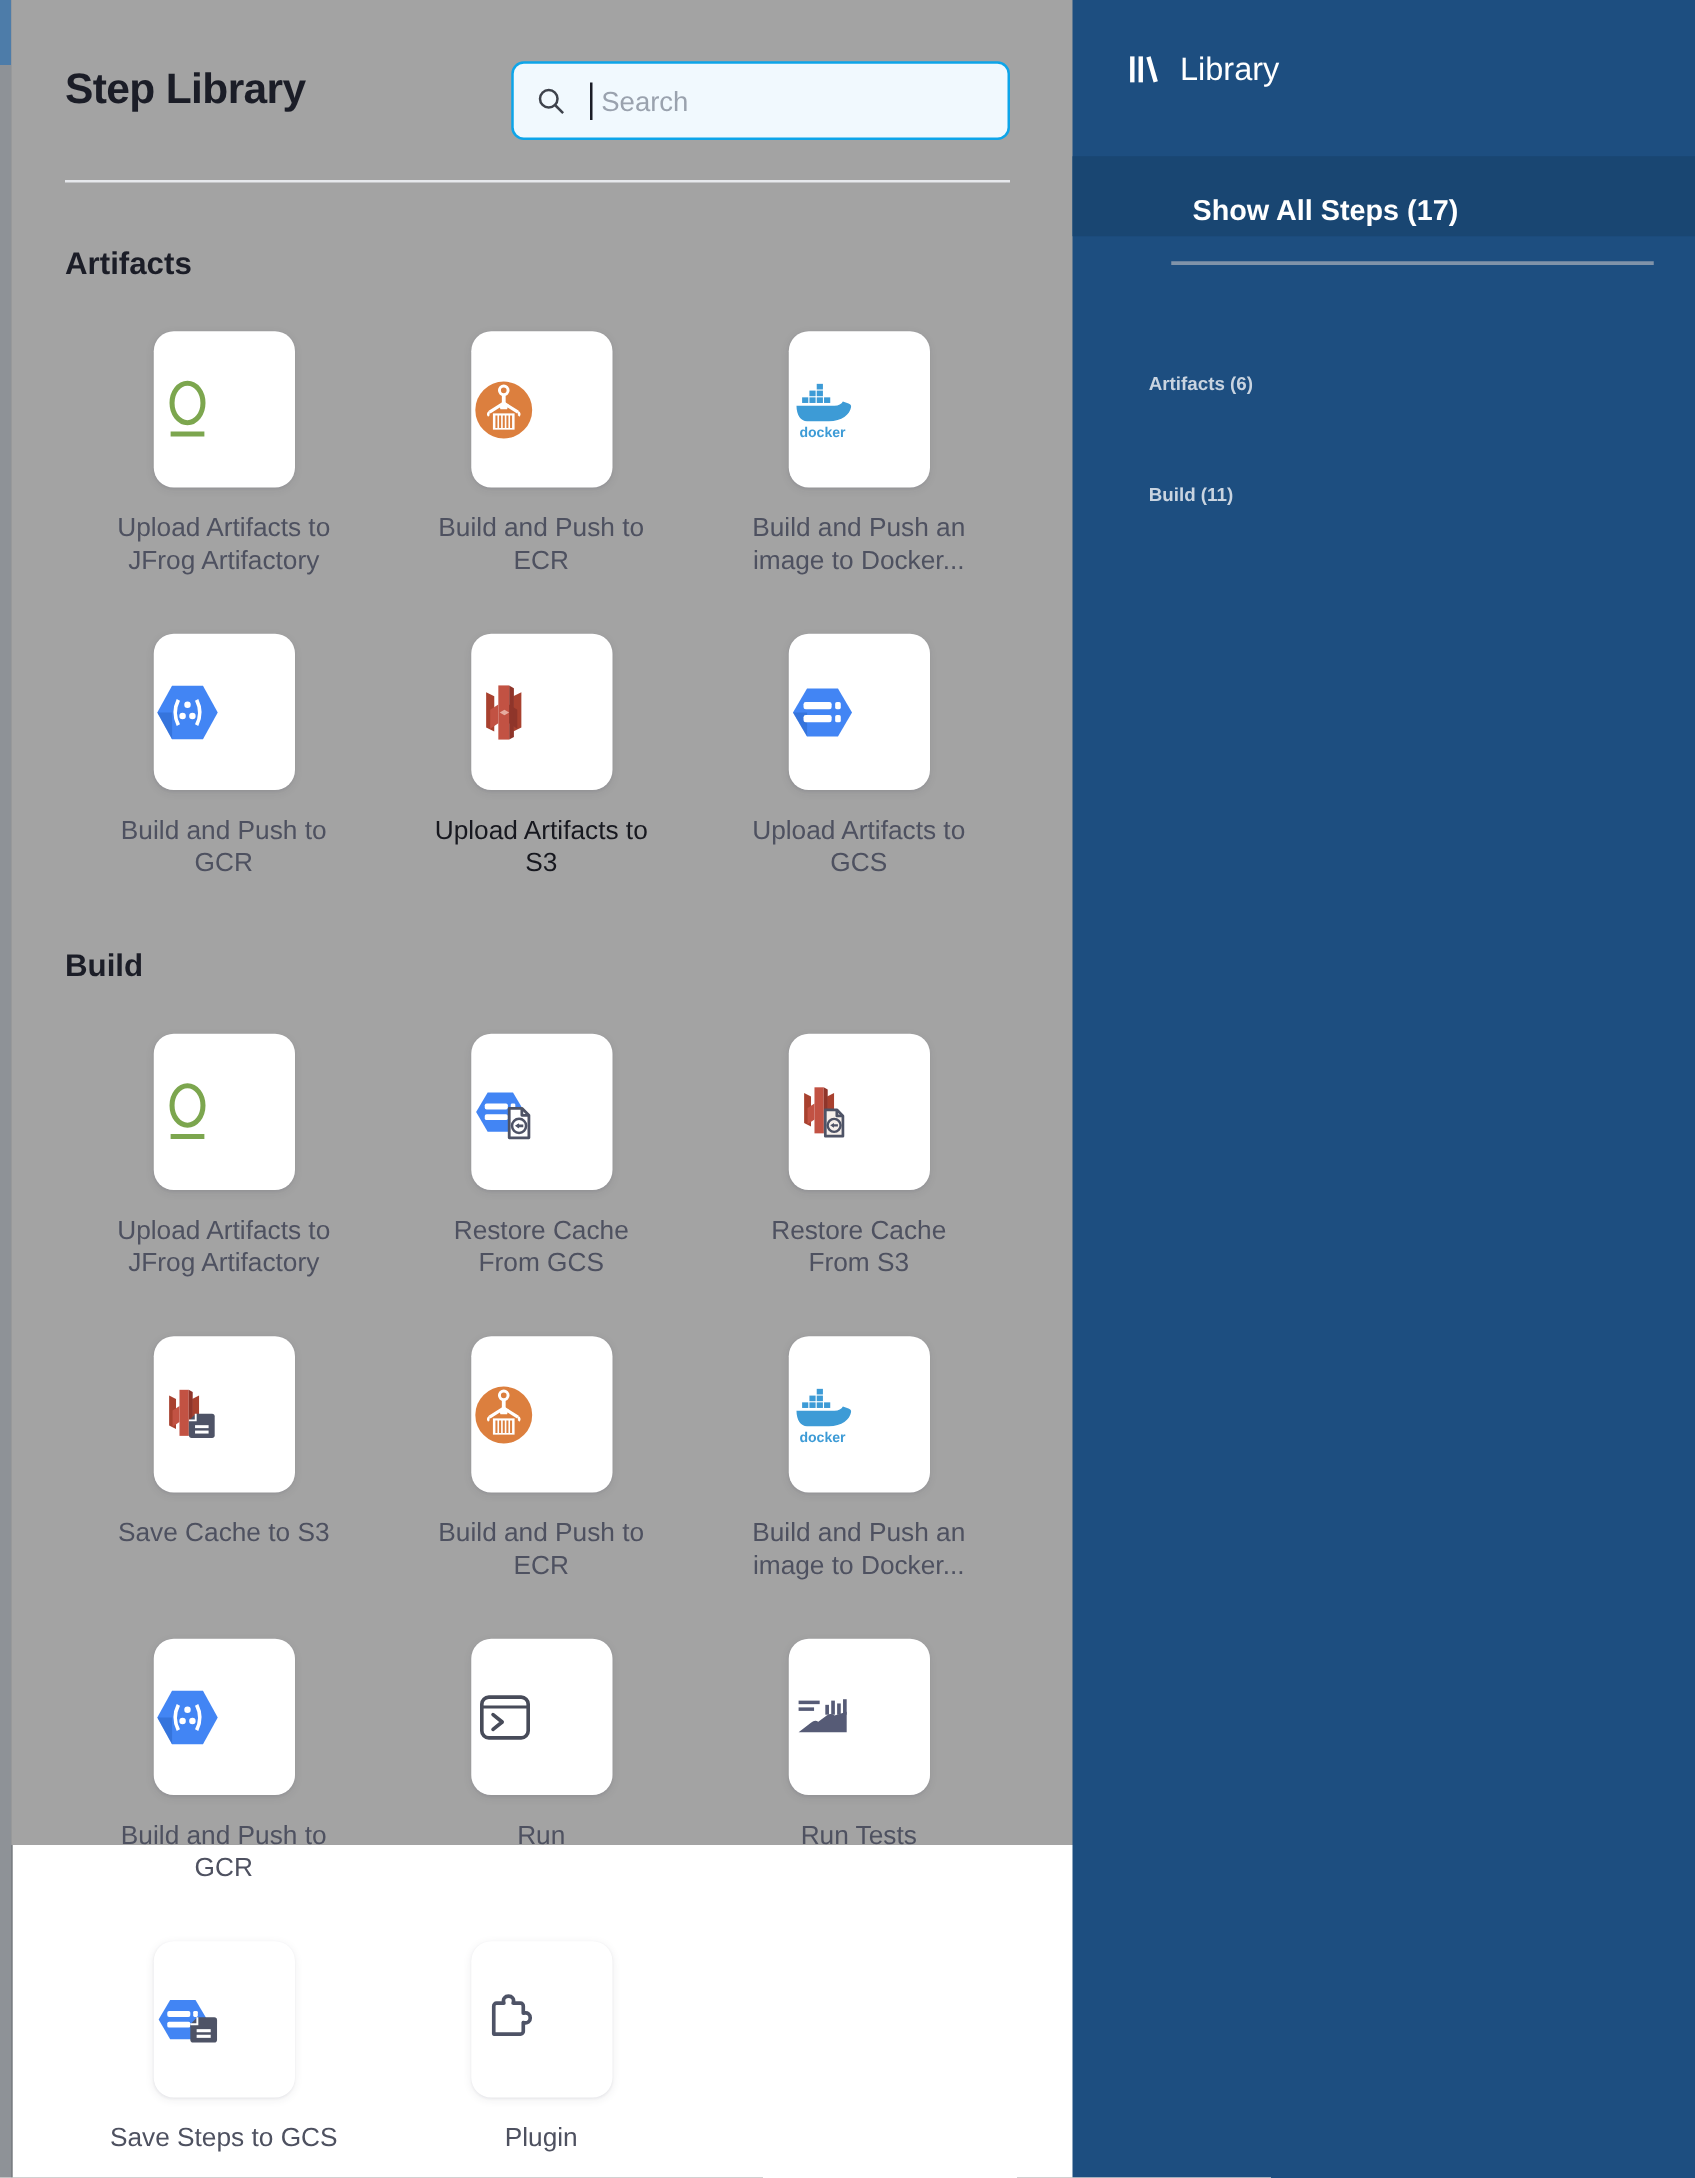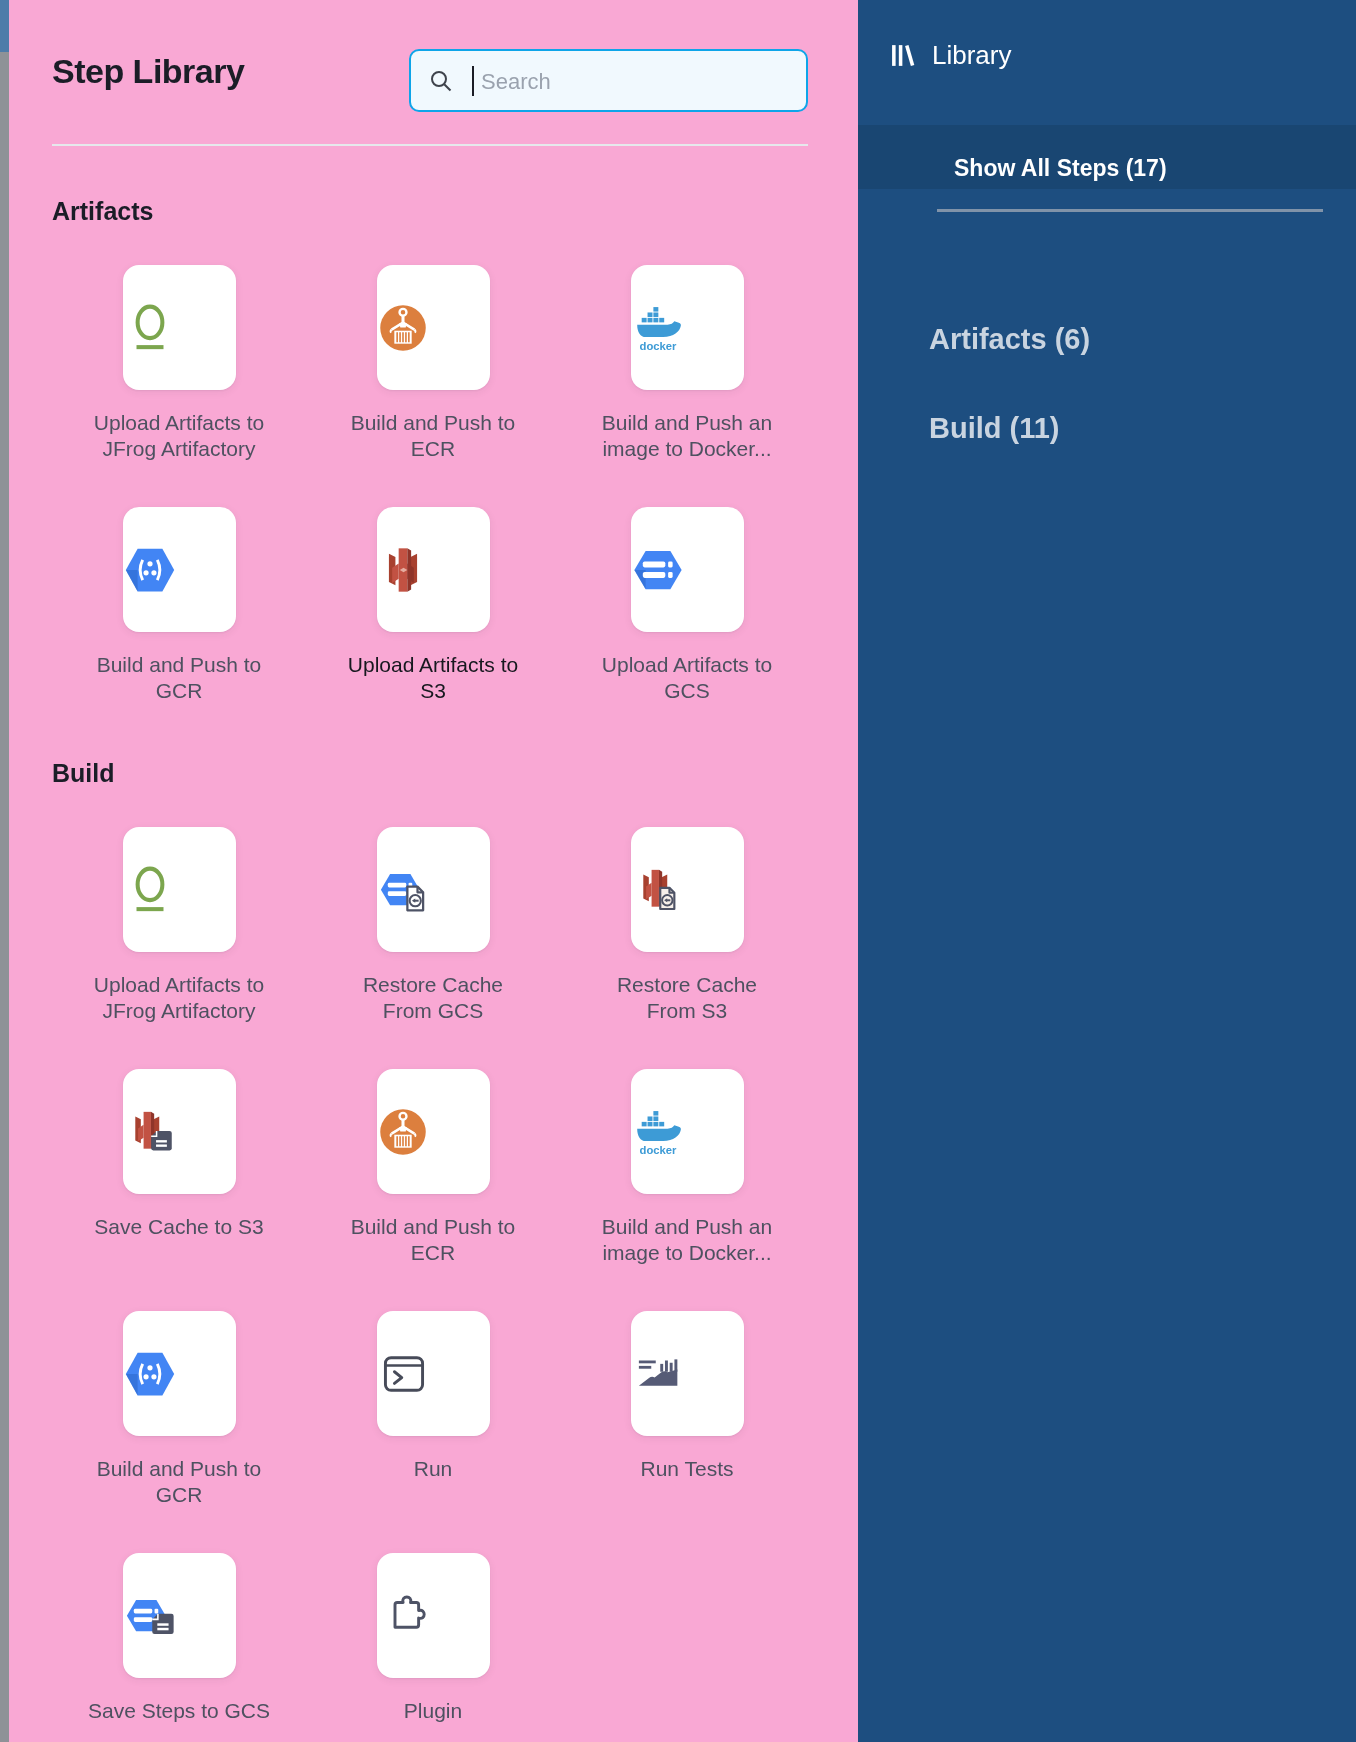--- a/index.html
+++ b/index.html
@@ -5,21 +5,21 @@
   html,body{margin:0;padding:0;}
   body{
     width:1356px;height:1742px;overflow:hidden;position:relative;
     font-family:"Liberation Sans",sans-serif;background:#ffffff;
   }
   
   .edge-strip{position:absolute;left:0;top:0;width:9px;height:1742px;background:#8E9297;border-right:1px solid #74787D;}
   .edge-strip .blue{position:absolute;left:0;top:0;width:100%;height:52px;background:#4D7CA9;}
 
   
-  .panel{position:absolute;left:9px;top:0;width:849px;height:1742px;background:#f9a8d4;padding-left:40px;}
+  .panel{position:absolute;left:9px;top:0;width:849px;height:1476px;background:#a3a3a3;padding-left:40px;}
   .page-title{position:absolute;left:43px;top:52px;font-size:34px;font-weight:bold;color:#1B1D27;letter-spacing:-0.5px;}
   .searchbox{position:absolute;left:400px;top:49px;width:399px;height:63px;box-sizing:border-box;
     border:2px solid #0ea5e9;border-radius:10px;background:#F1F9FE;}
   .searchbox svg{position:absolute;left:17px;top:17px;}
   .searchbox .caret{position:absolute;left:61px;top:15px;width:2px;height:30px;background:#1B1D26;}
   .searchbox input{position:absolute;left:68px;top:2px;width:310px;height:55px;border:none;outline:none;background:transparent;
     font-family:"Liberation Sans",sans-serif;font-size:22px;color:#1C1E27;}
   .searchbox input::placeholder{color:#9AA2AE;opacity:1;}
   .divider{position:absolute;left:43px;top:144px;width:756px;height:2px;background:#E6E8EC;}
 
@@ -29,26 +29,26 @@
   .grid{display:grid;grid-template-columns:repeat(3,254px);row-gap:45px;}
   .cell{height:197px;display:flex;flex-direction:column;align-items:center;cursor:pointer;}
   .card{width:113px;height:125px;background:#FFFFFF;border-radius:16px;flex:0 0 auto;
     box-shadow:0 2px 8px rgba(40,41,61,0.07),0 1px 2px rgba(40,41,61,0.06);
     display:flex;align-items:center;}
   .label{margin-top:20px;font-size:21px;line-height:26px;color:#4E5160;text-align:center;white-space:pre-line;max-width:240px;}
   .label.hl{color:#17181F;}
 
   
   .sidebar{position:absolute;left:858px;top:0;width:498px;height:1742px;background:#1D4E80;}
-  .sb-header{position:absolute;left:32px;top:40px;display:flex;align-items:center;gap:15px;}
+  .sb-header{position:absolute;left:44px;top:40px;display:flex;align-items:center;gap:15px;}
   .sb-title{color:#FFFFFF;font-size:26px;font-weight:500;}
   .sb-band{position:absolute;left:0;top:125px;width:498px;height:64px;background:#194672;cursor:pointer;}
   .sb-band .txt{position:absolute;left:96px;top:0;height:86px;line-height:86px;color:#FFFFFF;font-size:23px;font-weight:bold;}
   .sb-underline{position:absolute;left:79px;top:209px;width:386px;height:3px;background:#8093A9;}
-  .sb-cat{position:absolute;left:71px;color:#C9D4E0;font-size:29px;font-weight:600;cursor:pointer;height:27px;line-height:27px;margin-top:32px;}
+  .sb-cat{position:absolute;left:61px;color:#C9D4E0;font-size:15px;font-weight:600;cursor:pointer;height:27px;line-height:27px;}
   .card svg{display:block;}
 </style>
 </head>
 <body>
 
 <div class="edge-strip">
     <div class="blue"></div>
   </div>
 
 <div class="panel">

